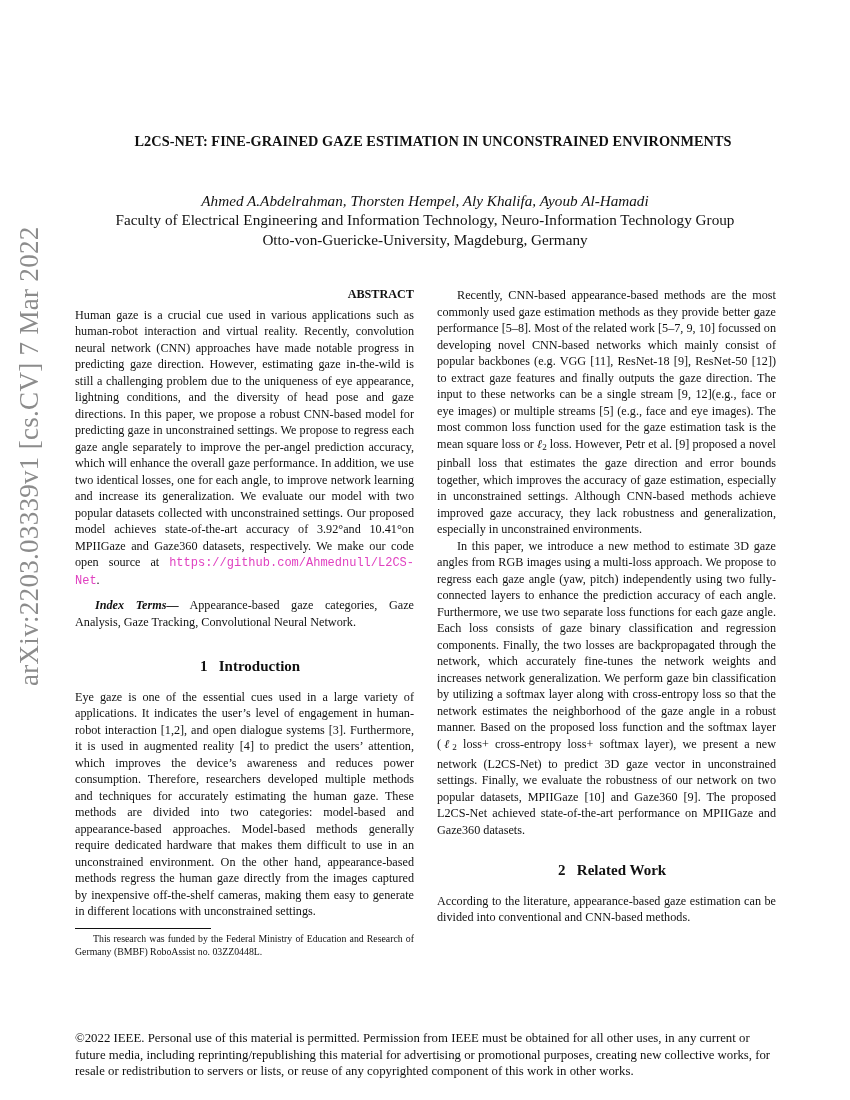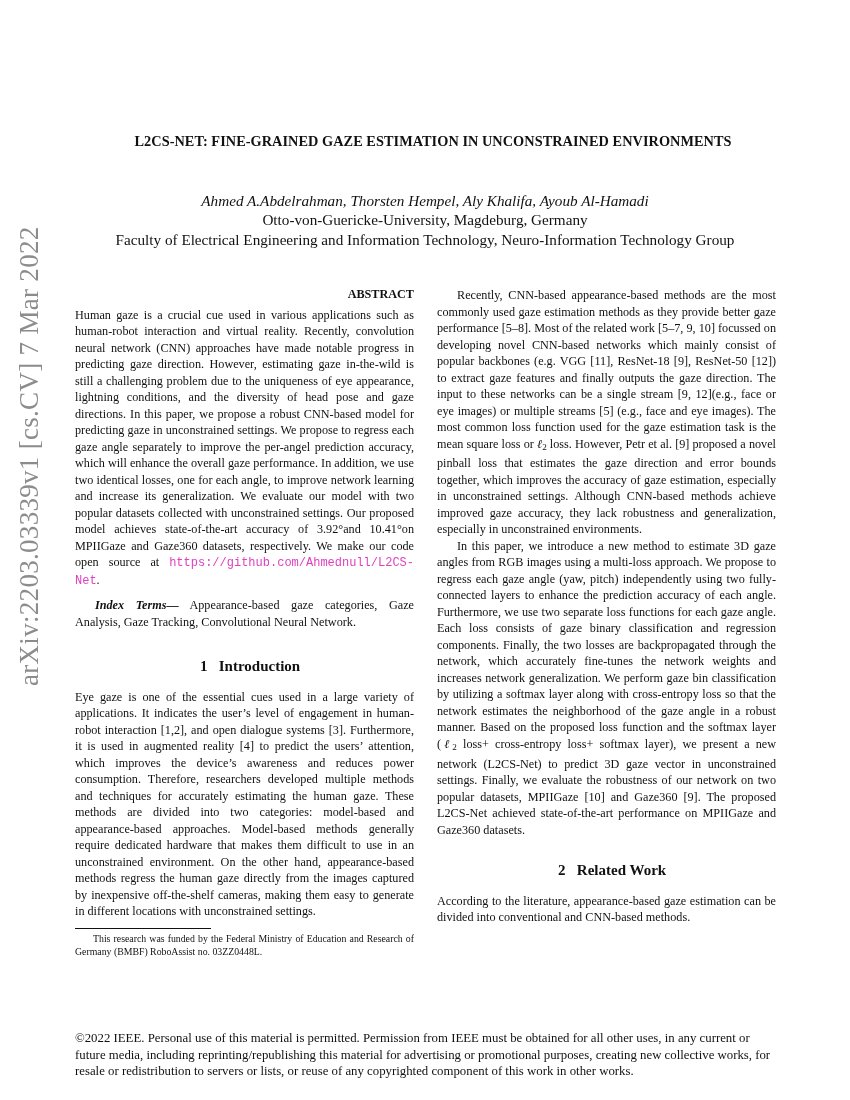--- a/index.html
+++ b/index.html
@@ -24,22 +24,22 @@
   .copyright { position: absolute; left: 75px; top: 1030px; width: 705px; font-size: 12.8px; line-height: 16.5px; }
   .sub { font-size: 0.75em; vertical-align: -0.25em; }
   .ell { font-style: italic; }
 </style>
 </head>
 <body>
 
 <div class="title">L2CS-NET: FINE-GRAINED GAZE ESTIMATION IN UNCONSTRAINED ENVIRONMENTS</div>
 <div class="authors">Ahmed A.Abdelrahman, Thorsten Hempel, Aly Khalifa, Ayoub Al-Hamadi</div>
 <div class="affil">
+  <div>Faculty of Electrical Engineering and Information Technology, Neuro-Information Technology Group</div>
   <div>Otto-von-Guericke-University, Magdeburg, Germany</div>
-  <div>Faculty of Electrical Engineering and Information Technology, Neuro-Information Technology Group</div>
 </div>
 
 <div class="stamp">arXiv:2203.03339v1  [cs.CV]  7 Mar 2022</div>
 
 <div class="col col-left">
   <div class="abs-head">ABSTRACT</div>
   <p><span>Human gaze is a crucial cue used in various applications such as human-robot interaction and virtual reality. Recently, convolution neural network (CNN) approaches have made notable progress in predicting gaze direction. However, estimating gaze in-the-wild is still a challenging problem due to the uniqueness of eye appearance, lightning conditions, and the diversity of head pose and gaze directions. In this paper, we propose a robust CNN-based model for predicting gaze in unconstrained settings. We propose to regress each gaze angle separately to improve the per-angel prediction accuracy, which will enhance the overall gaze performance. In addition, we use two identical losses, one for each angle, to improve network learning and increase its generalization. We evaluate our model with two popular datasets collected with unconstrained settings. Our proposed model achieves state-of-the-art accuracy of 3.92°and 10.41°on MPIIGaze and Gaze360 datasets, respectively. We make our code open source at </span><span class="link">https://github.com/Ahmednull/L2CS-Net</span><span>.</span></p>
   <p class="index-terms indent"><span class="lbl">Index Terms—</span><span> Appearance-based gaze categories, Gaze Analysis, Gaze Tracking, Convolutional Neural Network.</span></p>
 
   <div class="sec-head"><span class="num">1</span><span>Introduction</span></div>

